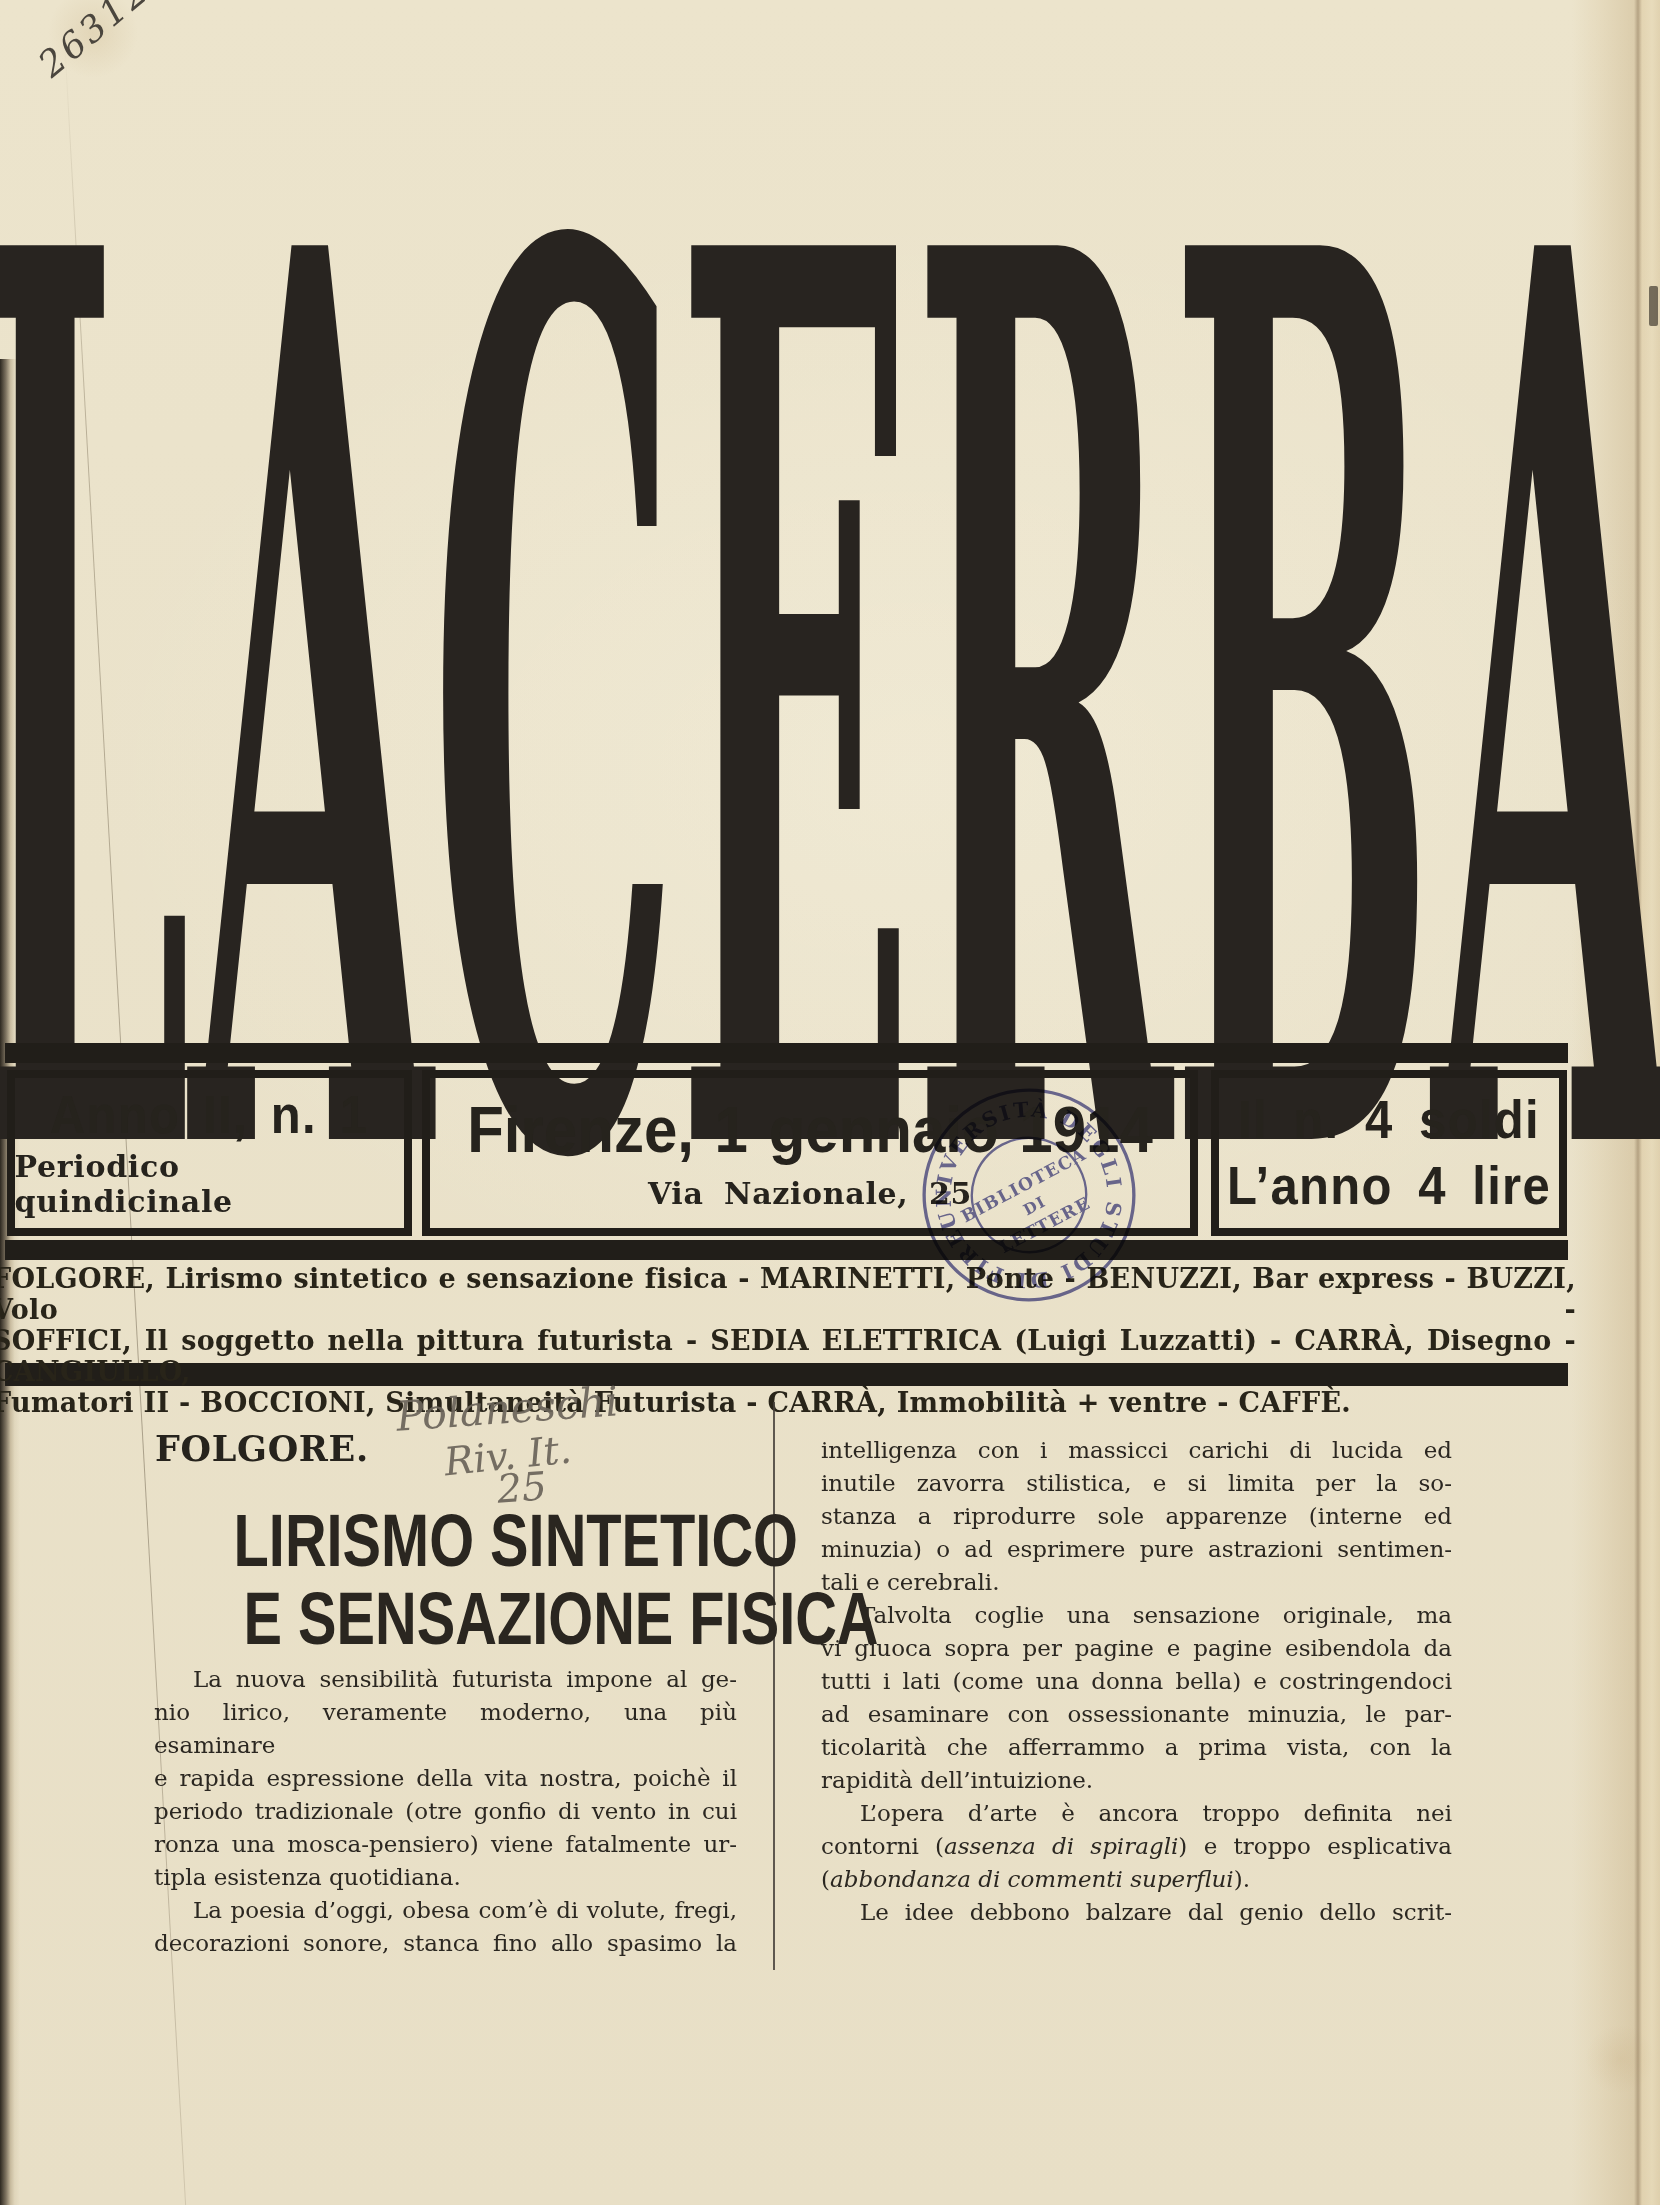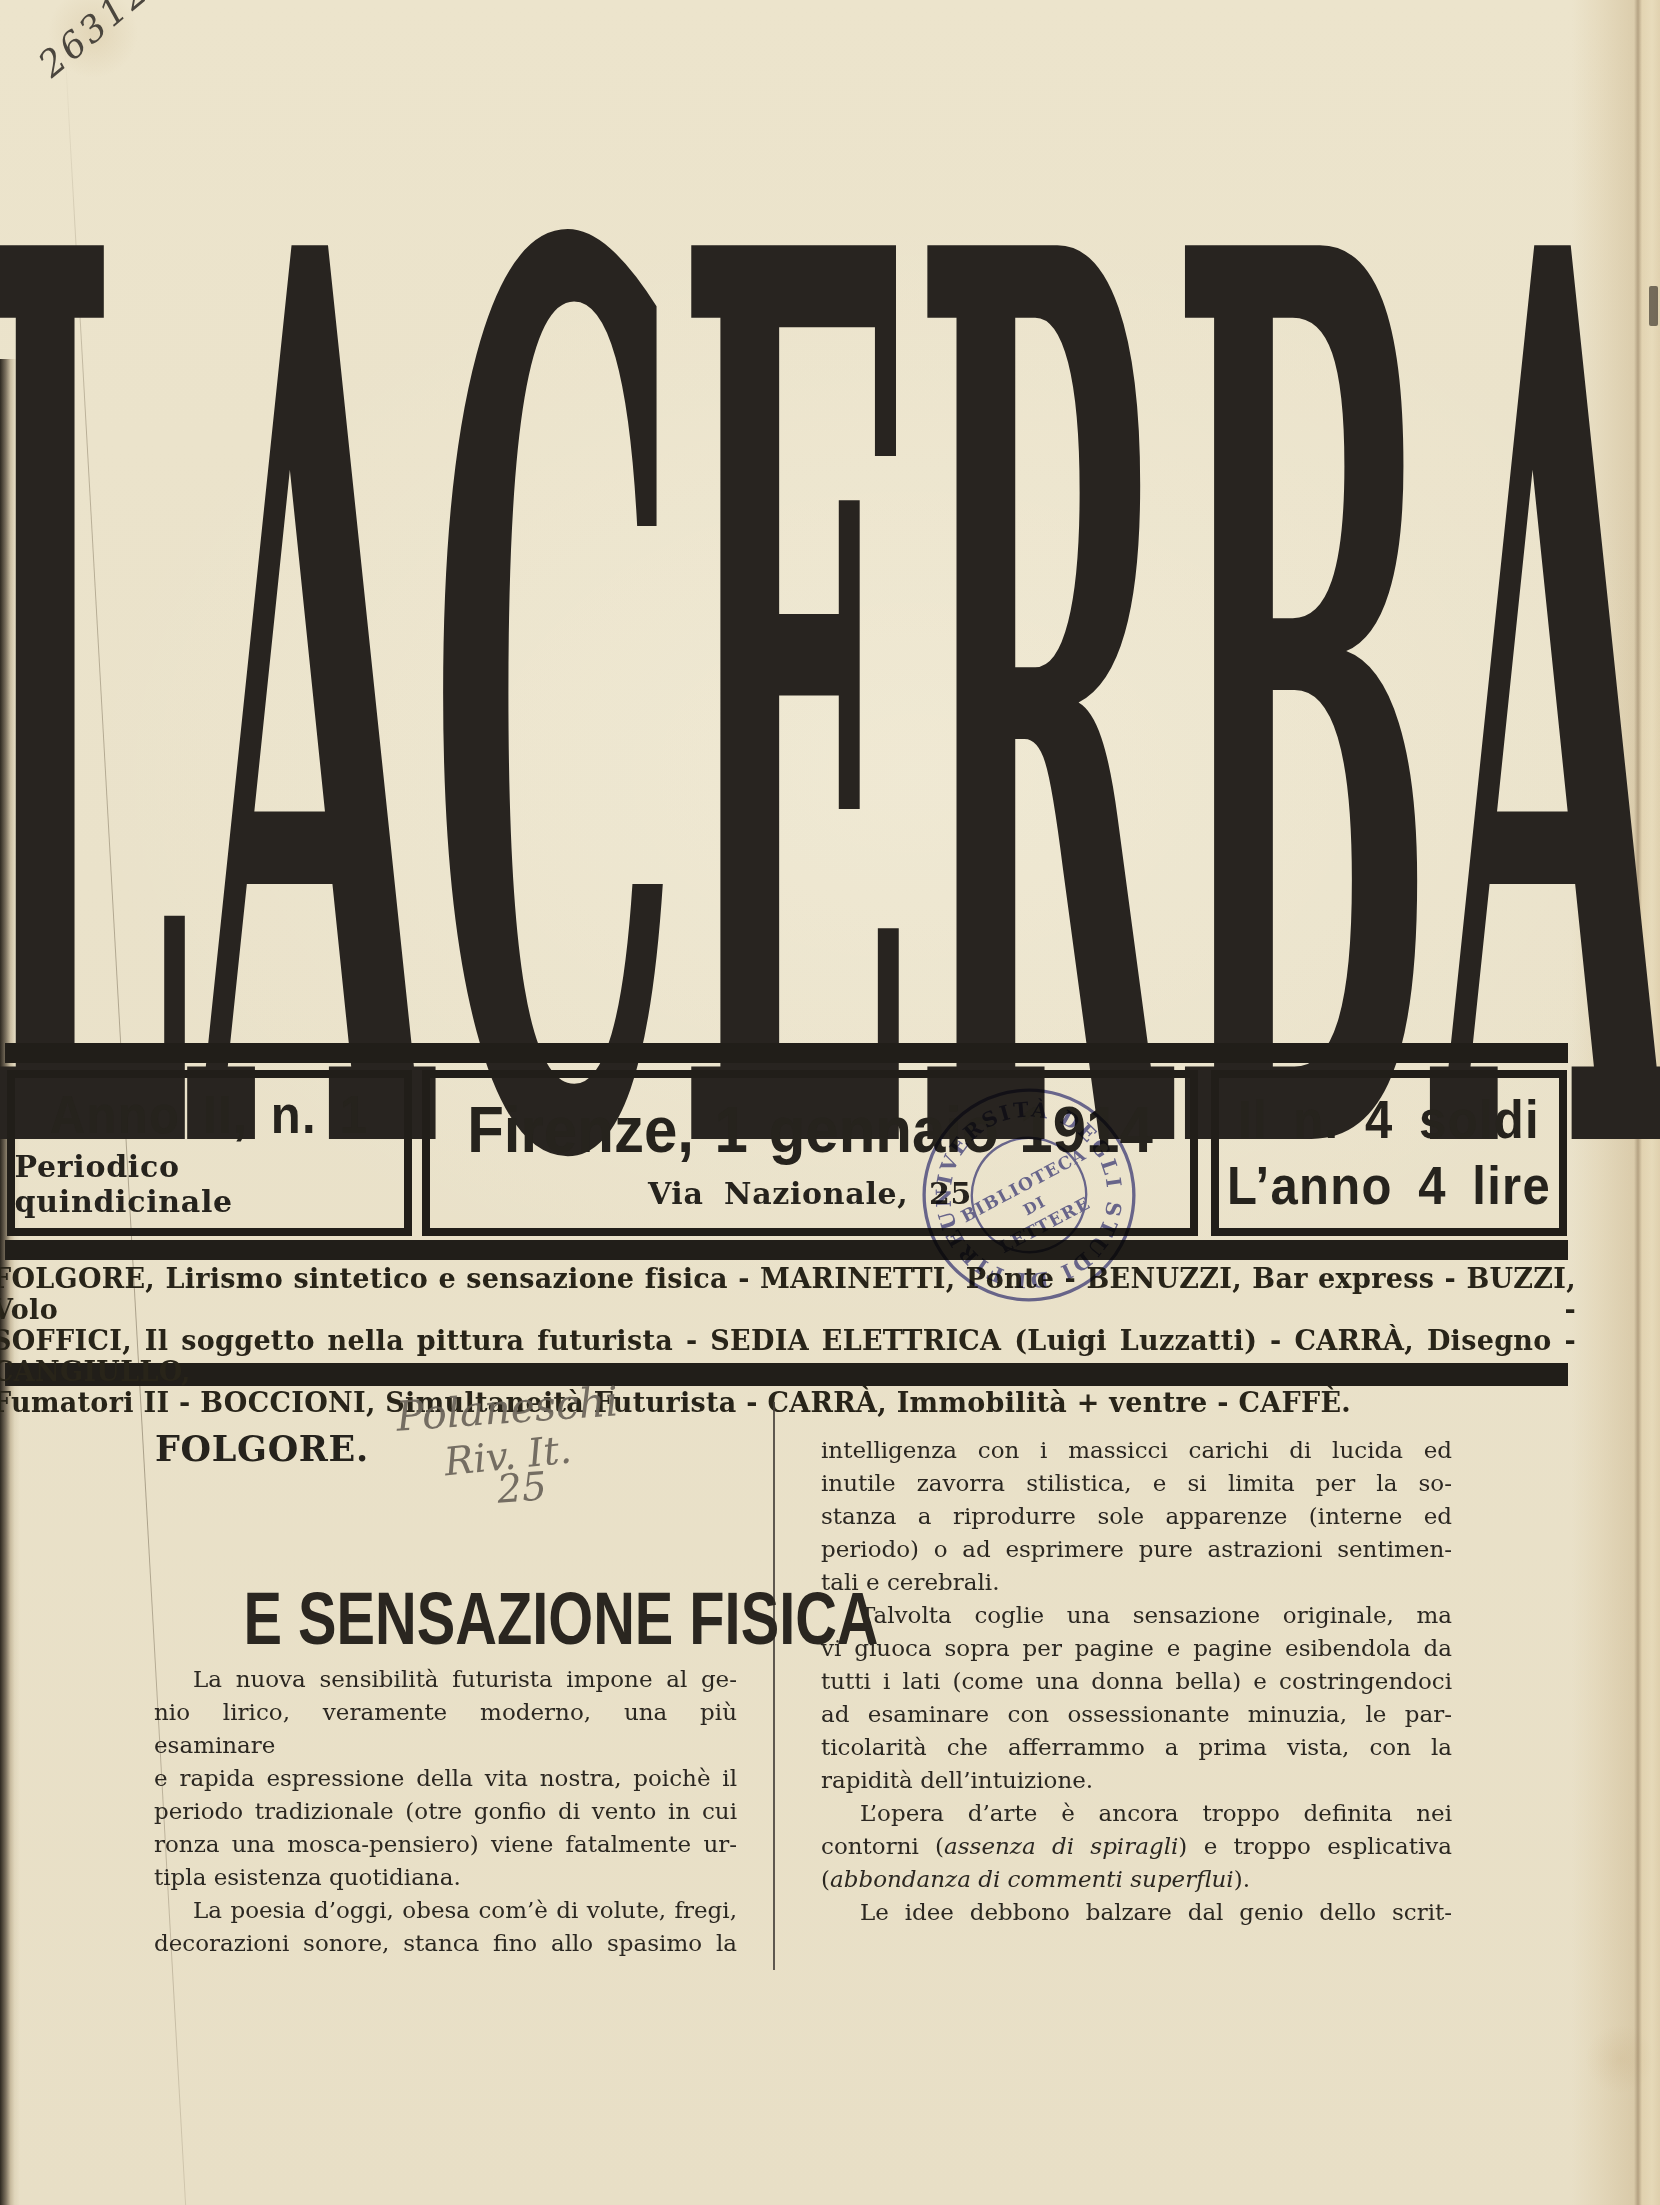--- a/index.html
+++ b/index.html
@@ -124,39 +124,42 @@
   </svg>
 
   <div class="col-divider"></div>
 
   <div class="author">FOLGORE.</div>
 
   <div class="pencil pencil-1">Polaneschi</div>
   <div class="pencil pencil-2">Riv. It.</div>
   <div class="pencil pencil-3">25</div>
 
+  <div class="title-line title-1">
+    <span class="title-stretch">LIRISMO SINTETICO</span>
+  </div>
   <div class="title-line title-2">
     <span class="title-stretch">E SENSAZIONE FISICA</span>
   </div>
 
   <div class="body-col body-left">
       <div class="body-line indent">La nuova sensibilità futurista impone al ge-</div>
       <div class="body-line">nio lirico, veramente moderno, una più esaminare</div>
       <div class="body-line">e rapida espressione della vita nostra, poichè il</div>
       <div class="body-line">periodo tradizionale (otre gonfio di vento in cui</div>
       <div class="body-line">ronza una mosca-pensiero) viene fatalmente ur-</div>
       <div class="body-line last">tipla esistenza quotidiana.</div>
       <div class="body-line indent">La poesia d’oggi, obesa com’è di volute, fregi,</div>
       <div class="body-line">decorazioni sonore, stanca fino allo spasimo la</div>
     </div>
   <div class="body-col body-right">
       <div class="body-line">intelligenza con i massicci carichi di lucida ed</div>
       <div class="body-line">inutile zavorra stilistica, e si limita per la so-</div>
       <div class="body-line">stanza a riprodurre sole apparenze (interne ed</div>
-      <div class="body-line">periodo) o ad esprimere pure astrazioni sentimen-</div>
+      <div class="body-line">minuzia) o ad esprimere pure astrazioni sentimen-</div>
       <div class="body-line last">tali e cerebrali.</div>
       <div class="body-line indent">Talvolta coglie una sensazione originale, ma</div>
       <div class="body-line">vi giuoca sopra per pagine e pagine esibendola da</div>
       <div class="body-line">tutti i lati (come una donna bella) e costringendoci</div>
       <div class="body-line">ad esaminare con ossessionante minuzia, le par-</div>
       <div class="body-line">ticolarità che afferrammo a prima vista, con la</div>
       <div class="body-line last">rapidità dell’intuizione.</div>
       <div class="body-line indent">L’opera d’arte è ancora troppo definita nei</div>
       <div class="body-line">contorni (<i>assenza di spiragli</i>) e troppo esplicativa</div>
       <div class="body-line last">(<i>abbondanza di commenti superflui</i>).</div>

